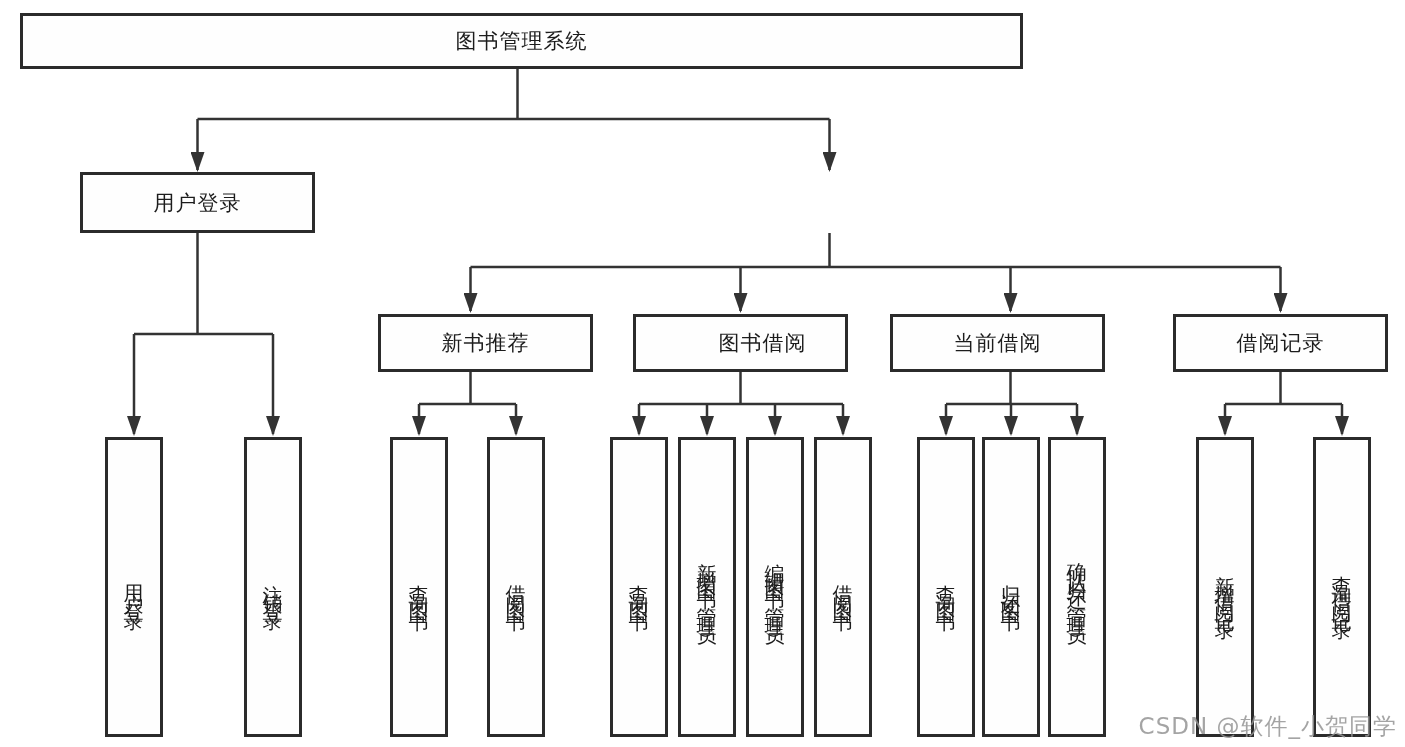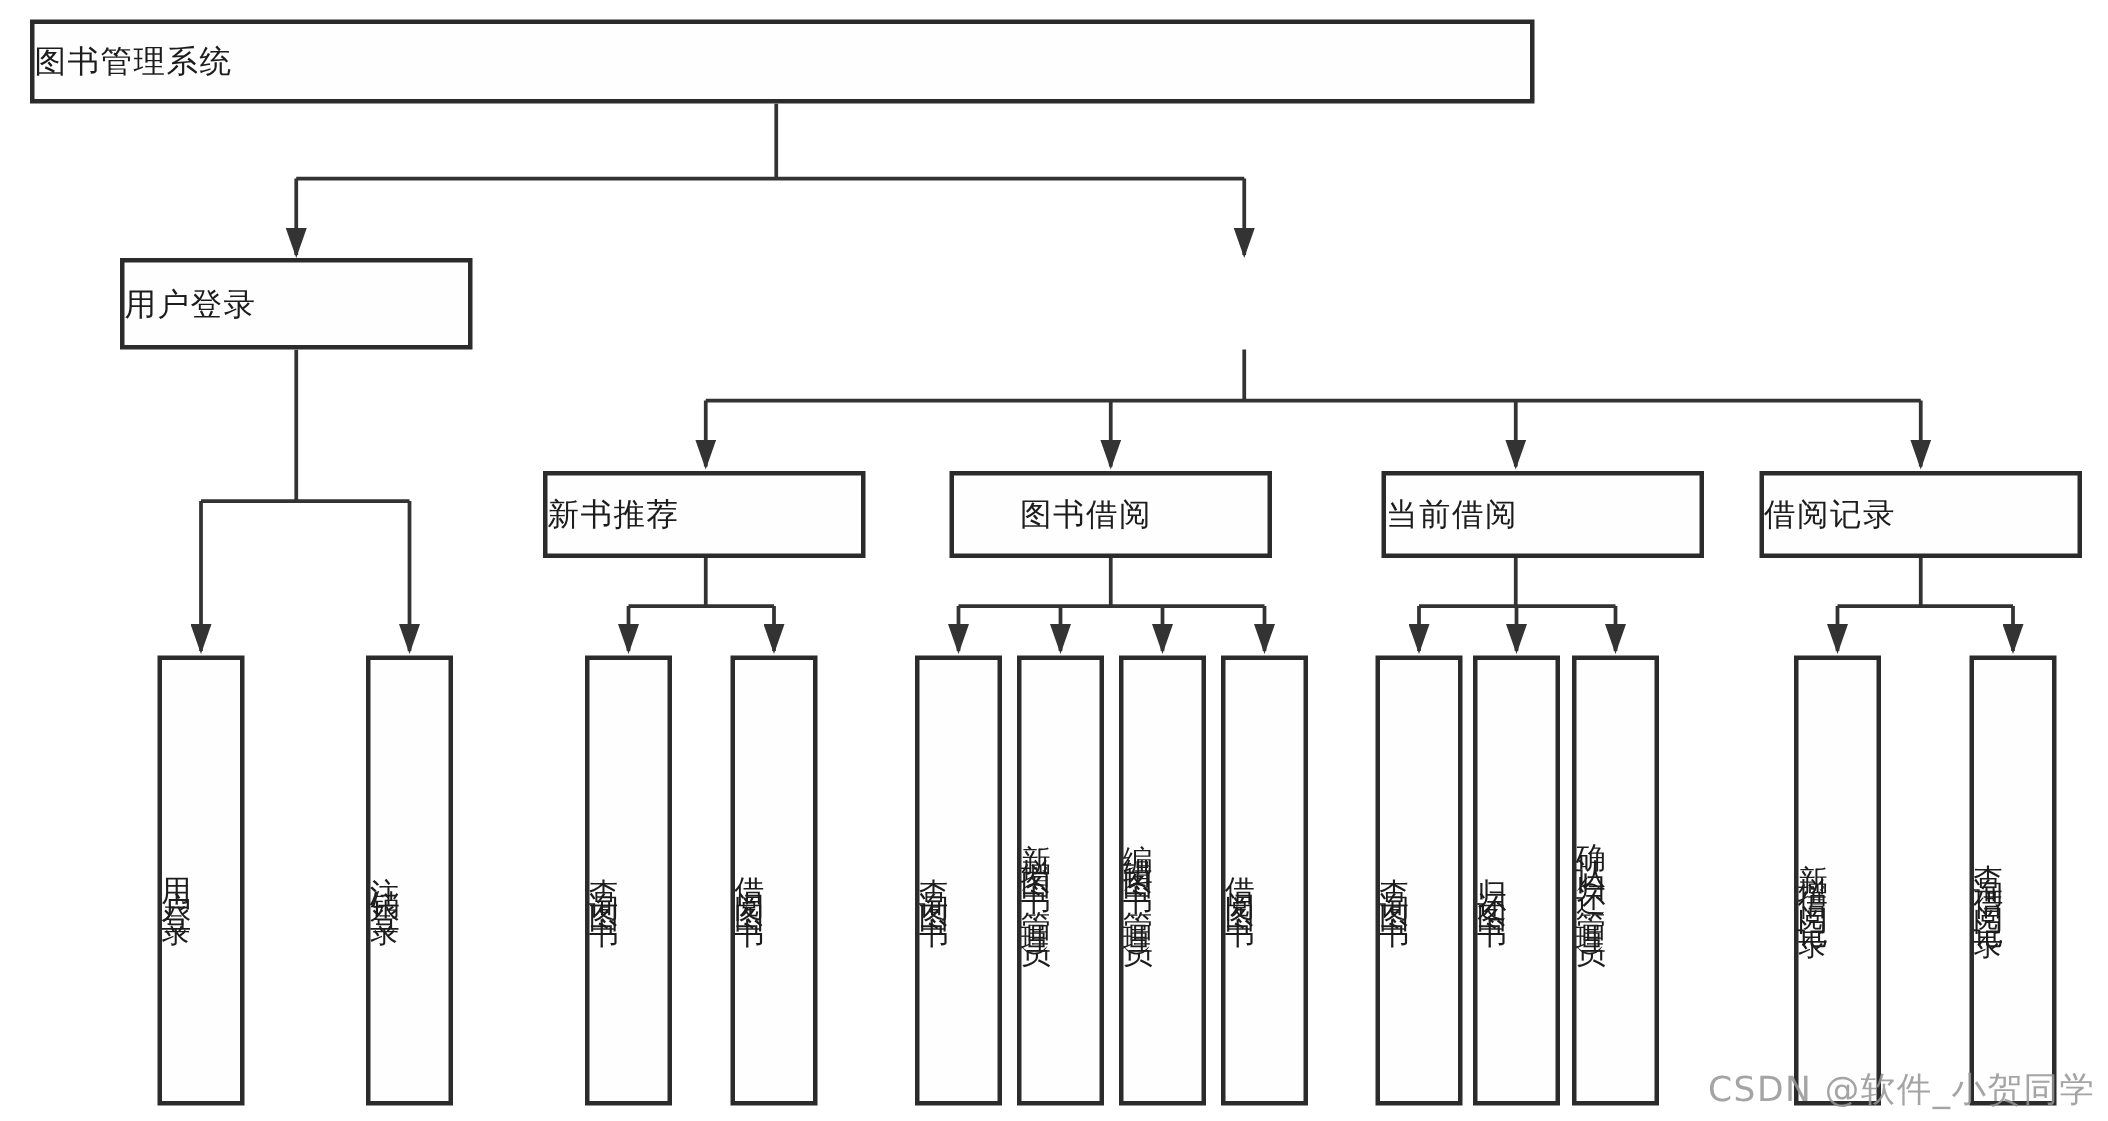--- a/index.html
+++ b/index.html
@@ -21,20 +21,21 @@
     top: 0;
     z-index: 1;
   }
   .box {
     position: absolute;
     background: #fefefe;
     border: 3px solid #2b2b2b;
     box-sizing: border-box;
     display: flex;
     align-items: center;
+    justify-content: center;
     z-index: 2;
   }
   .hlabel {
     font-size: 21px;
     color: #1c1c1c;
     letter-spacing: 1px;
     white-space: nowrap;
   }
   .vlabel {
     writing-mode: vertical-rl;
@@ -111,27 +112,27 @@
   </svg>
 
   <div class="box" style="left:20px; top:13px; width:1003px; height:56px;">
     <span class="hlabel">图书管理系统</span>
   </div>
 
   <div class="box" style="left:80px; top:172px; width:235px; height:61px;">
     <span class="hlabel">用户登录</span>
   </div>
 
-  <div class="box" style="left:362px; top:314px; width:215px; height:58px;">
+  <div class="box" style="left:378px; top:314px; width:215px; height:58px;">
     <span class="hlabel">新书推荐</span>
   </div>
   <div class="box" style="left:633px; top:314px; width:215px; height:58px;padding-left:44px;">
     <span class="hlabel">图书借阅</span>
   </div>
-  <div class="box" style="left:921px; top:314px; width:215px; height:58px;">
+  <div class="box" style="left:890px; top:314px; width:215px; height:58px;">
     <span class="hlabel">当前借阅</span>
   </div>
   <div class="box" style="left:1173px; top:314px; width:215px; height:58px;">
     <span class="hlabel">借阅记录</span>
   </div>
 
   <div class="box" style="left:105px; top:437px; width:58px; height:300px;">
     <span class="vlabel">用户登录</span>
   </div>
   <div class="box" style="left:244px; top:437px; width:58px; height:300px;">

